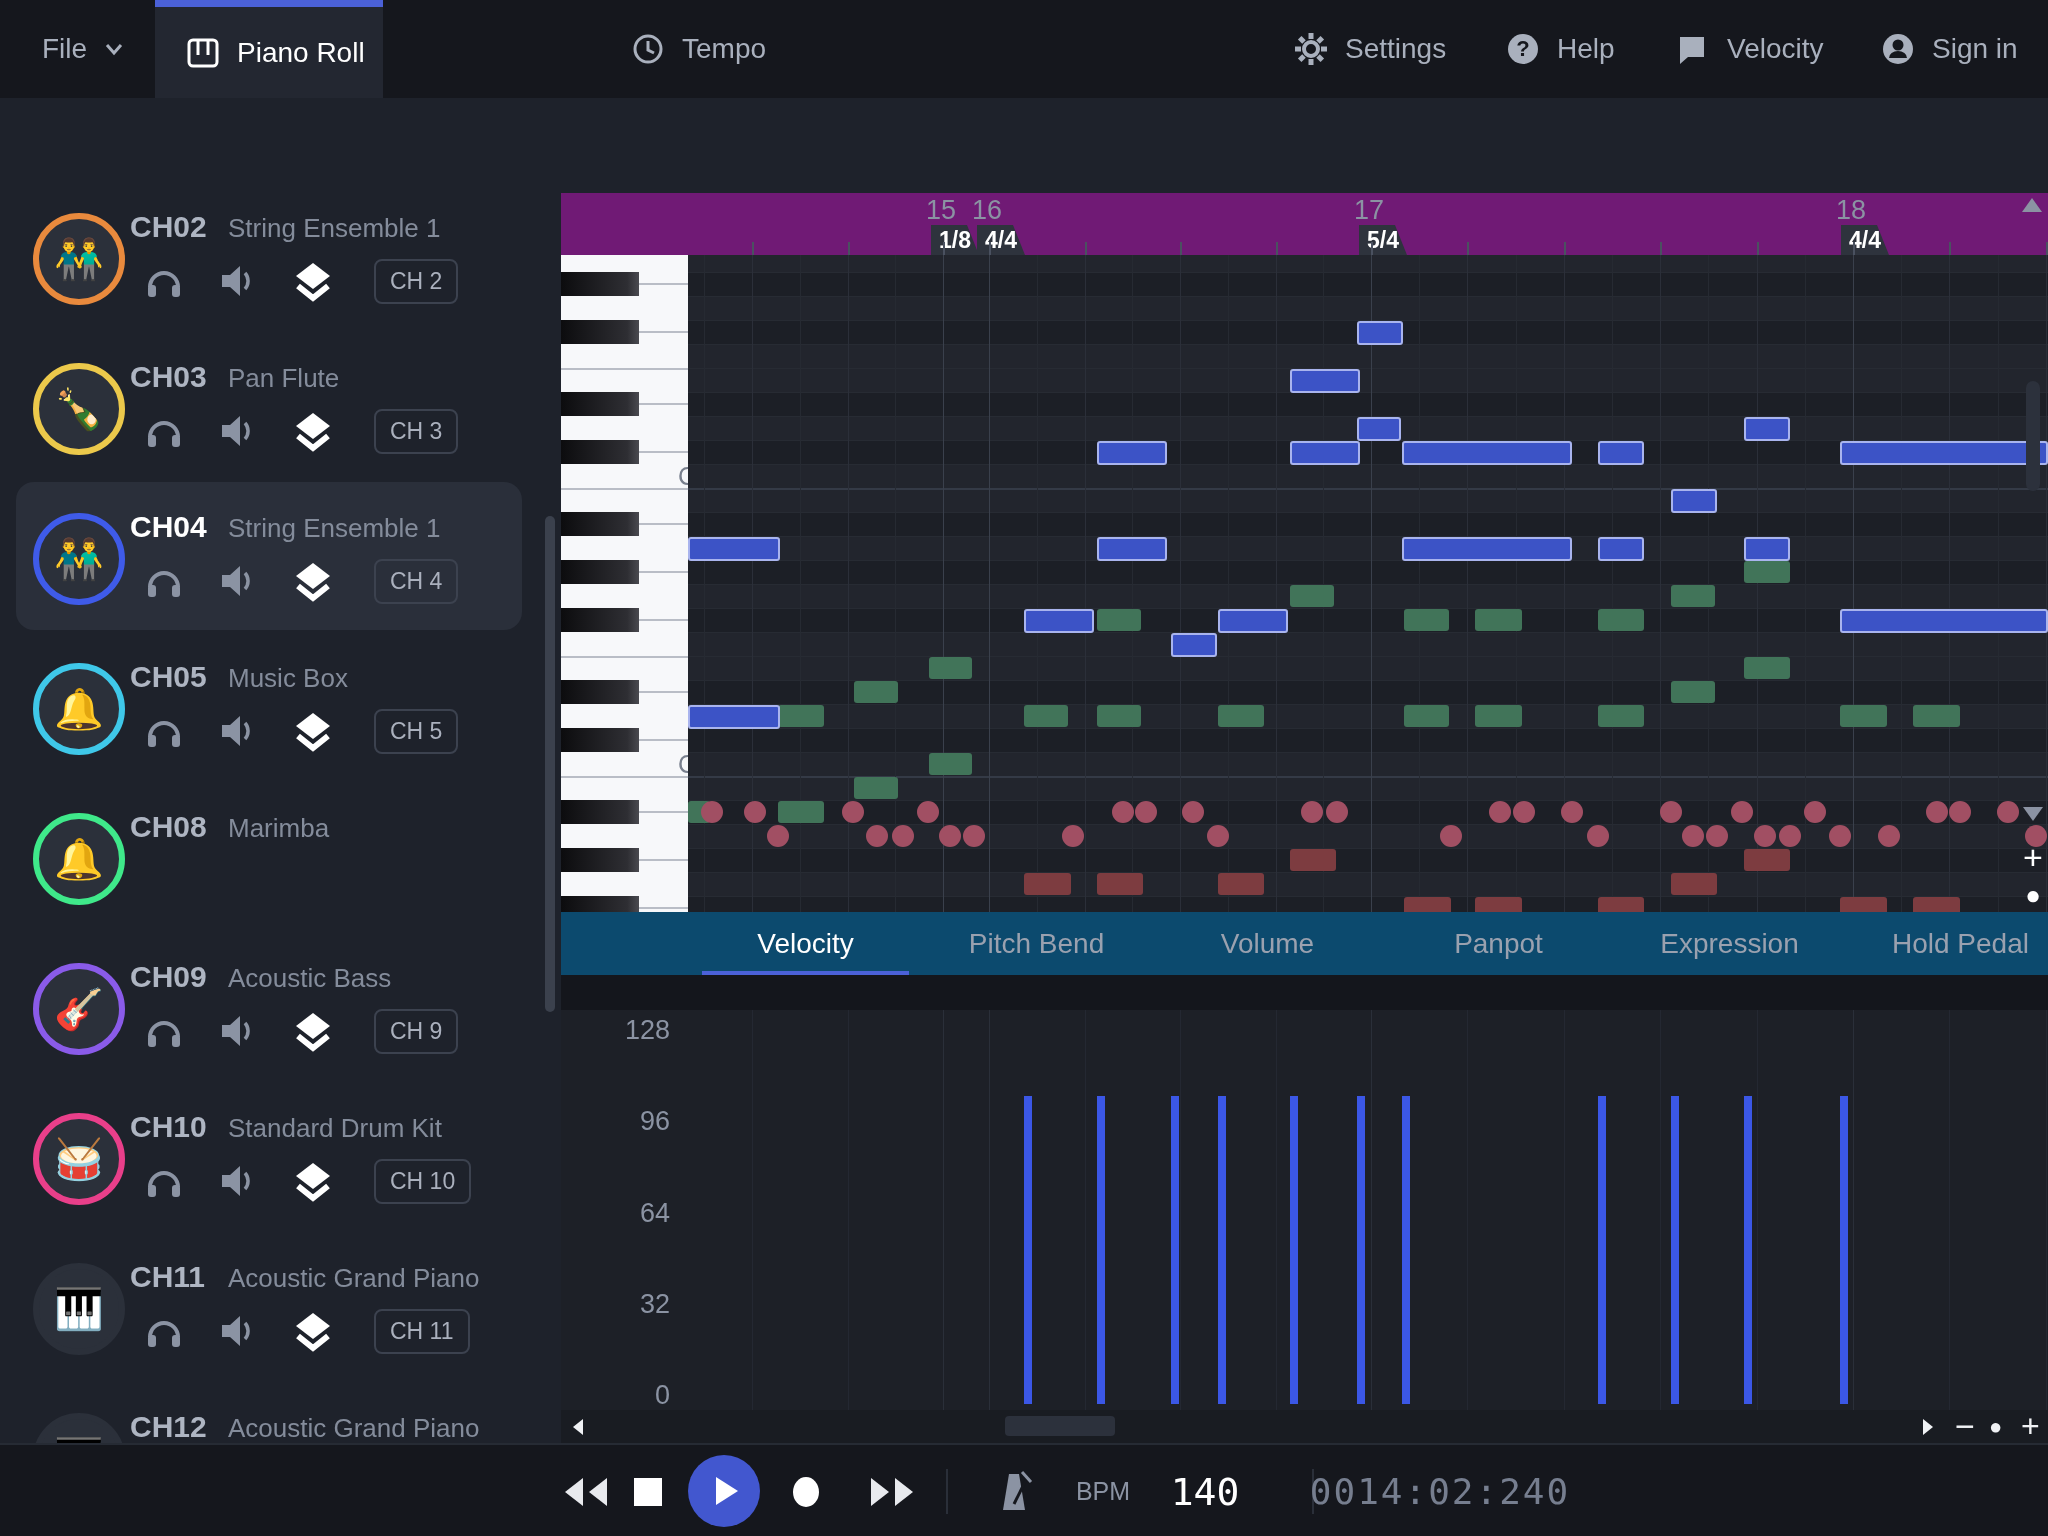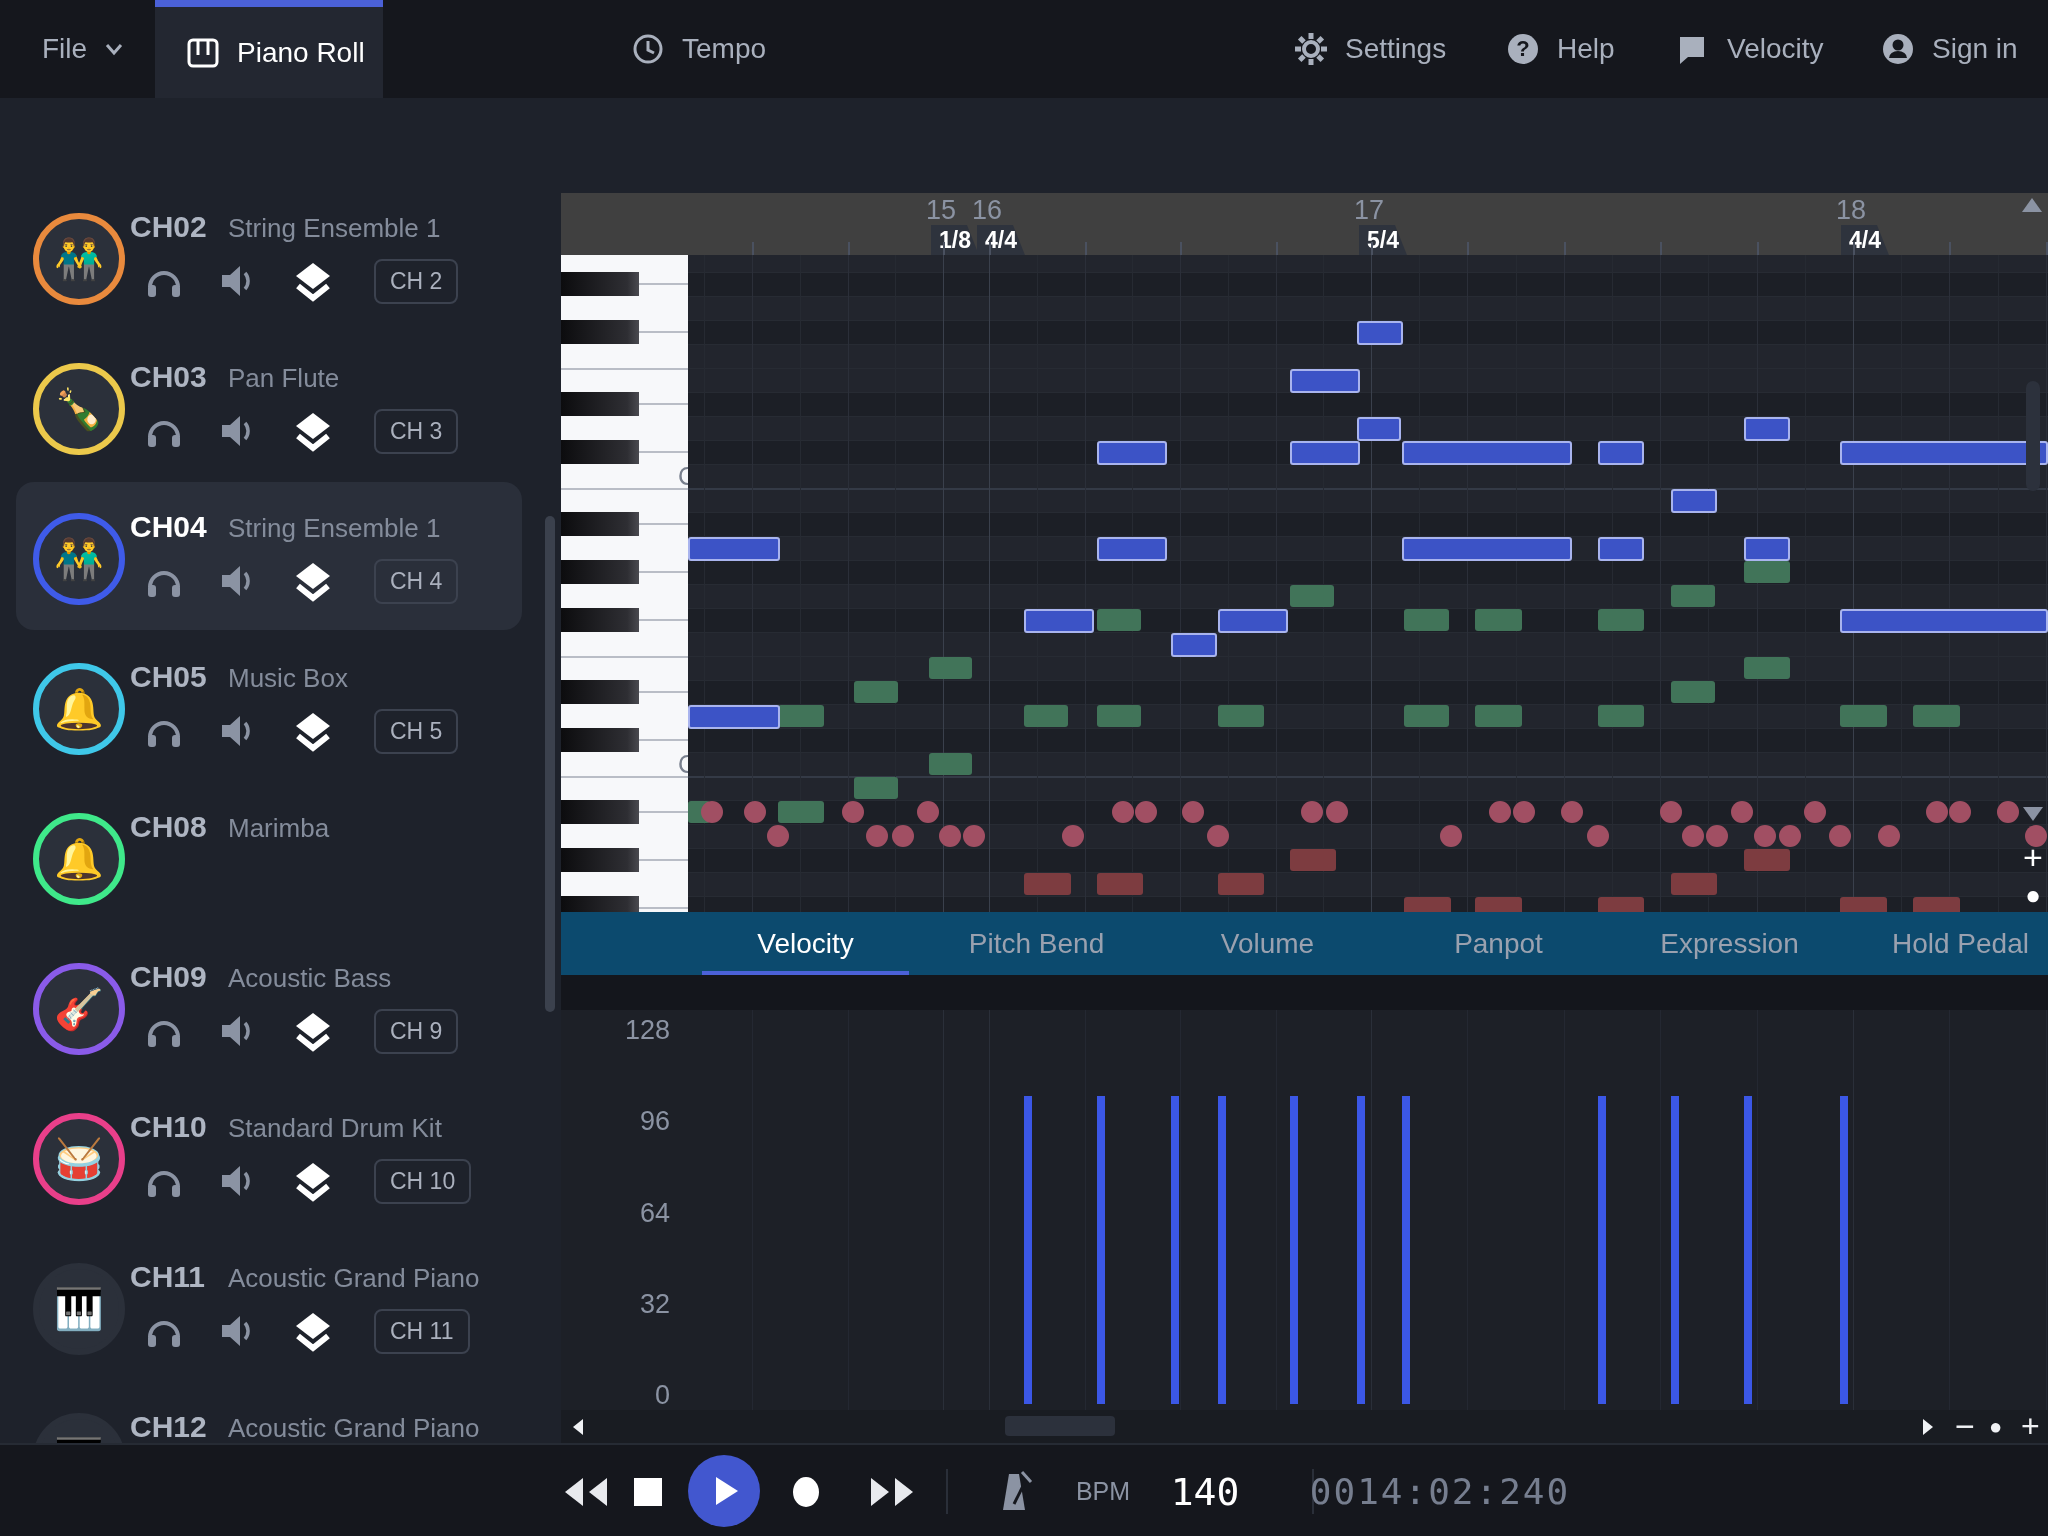--- a/index.html
+++ b/index.html
@@ -33,21 +33,21 @@
   .avatar{position:absolute;left:33px;top:17px;width:80px;height:80px;border-radius:50%;
           background:#2b303a;display:flex;align-items:center;justify-content:center;
           font-size:40px;color:#8b93a3;}
   .tname{position:absolute;left:130px;top:14px;font-size:30px;font-weight:bold;color:#aeb5c2;}
   .tinst{position:absolute;top:17px;font-size:26px;color:#848c9b;white-space:nowrap;}
   .ticonrow{position:absolute;left:144px;top:62px;height:46px;display:flex;align-items:center;gap:34px;}
   .badge{border:2px solid #3c424f;border-radius:8px;color:#aab0bd;font-size:23px;
          padding:7px 14px;margin-left:6px;}
   #side-scroll{left:545px;top:516px;width:10px;height:496px;border-radius:5px;background:#3b414d;}
   
-  #ruler{left:561px;top:193px;width:1487px;height:62px;background:#404040;
+  #ruler{left:561px;top:193px;width:1487px;height:62px;background:#701a75;
          border-bottom:1px solid #31363f;overflow:hidden;}
   .barnum{position:absolute;top:2px;font-size:27px;color:#8b93a3;transform:translateX(-50%);}
   .sigchip{position:absolute;top:32px;height:30px;background:#2e333d;color:#fff;
            font-size:23px;font-weight:bold;display:flex;align-items:center;padding:0 8px;
            clip-path:polygon(0 0,calc(100% - 12px) 0,100% 100%,0 100%);}
   .rtick{position:absolute;bottom:0;width:2px;height:13px;background:#4a5160;}
   
   #keys{left:561px;top:255px;width:127px;height:692px;background:#f7f8fa;overflow:hidden;padding-left:32px;}
   .blackkey{position:absolute;left:0;width:78px;height:24px;
             background:linear-gradient(90deg,#0c0c0e 0%,#2e2e33 85%,#4a4a50 100%);}

